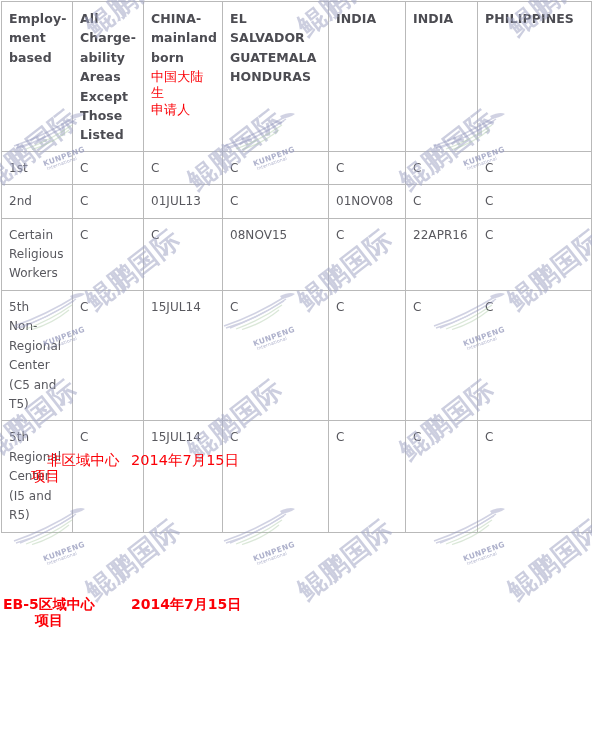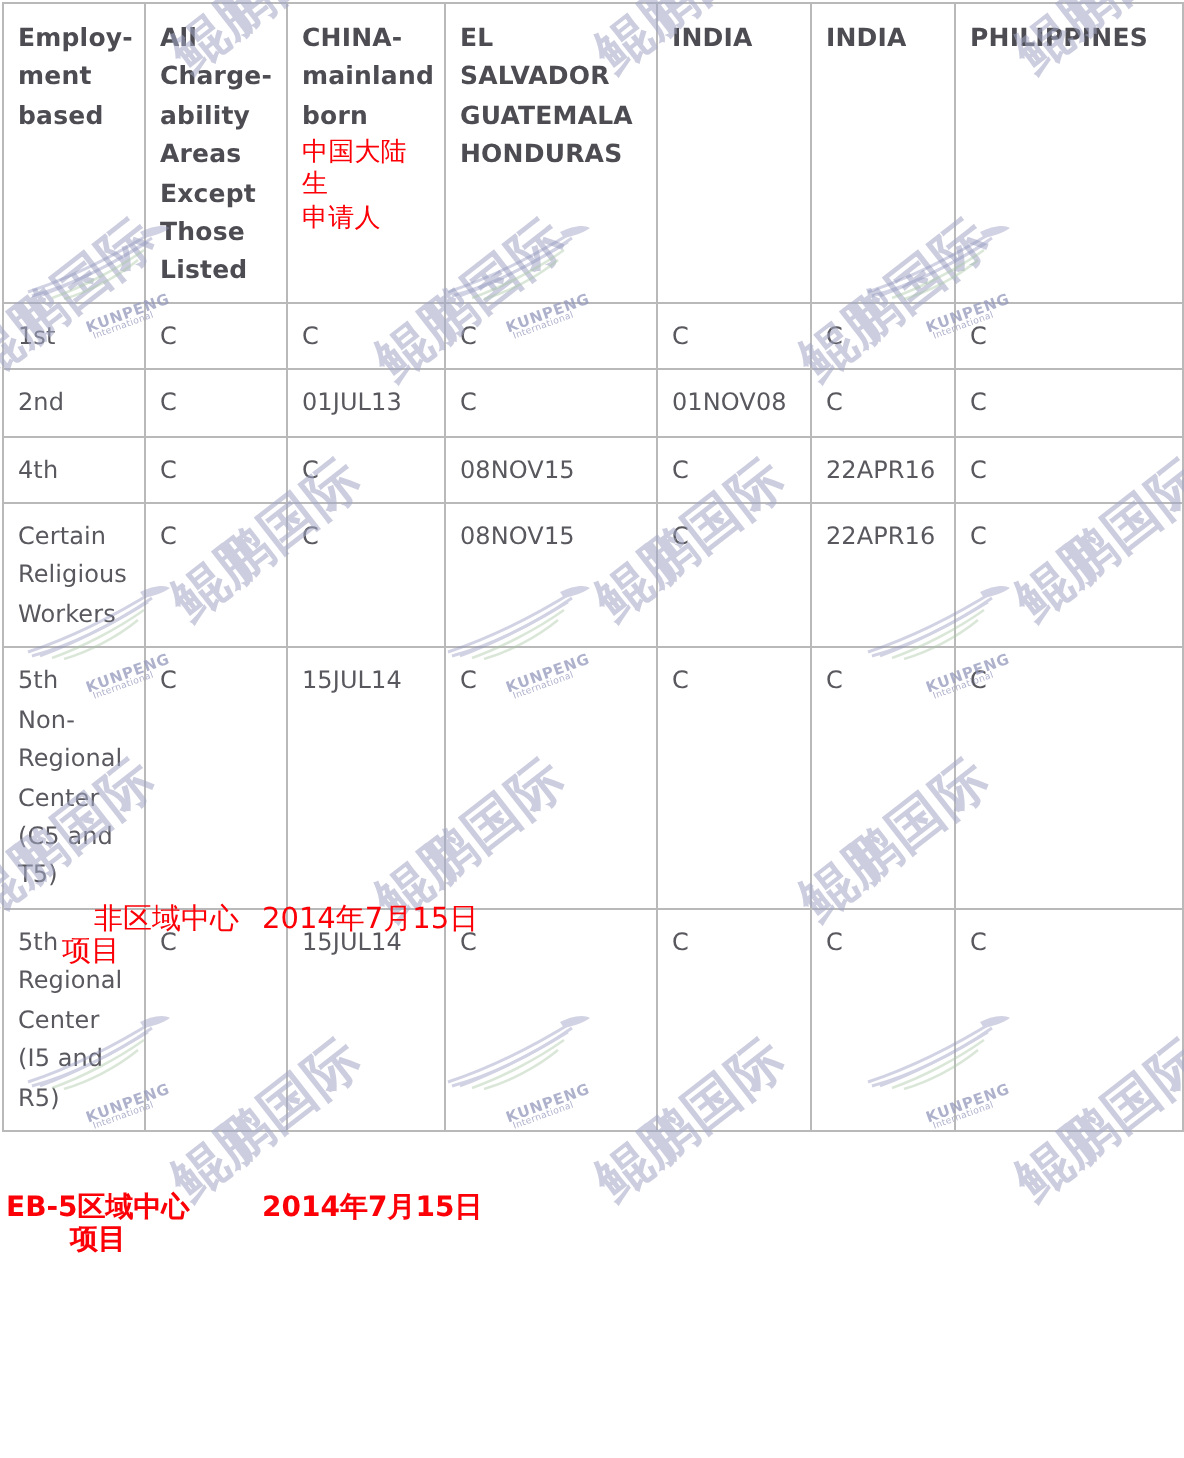--- a/index.html
+++ b/index.html
@@ -377,29 +377,20 @@
       <tr>
         <td class="cat-cell">2nd</td>
         <td>C</td>
         <td>01JUL13</td>
         <td>C</td>
         <td>01NOV08</td>
         <td>C</td>
         <td>C</td>
       </tr>
       <tr>
-        <td class="cat-cell">4th</td>
-        <td>C</td>
-        <td>C</td>
-        <td>08NOV15</td>
-        <td>C</td>
-        <td>22APR16</td>
-        <td>C</td>
-      </tr>
-      <tr>
         <td class="cat-cell">Certain<br>Religious<br>Workers</td>
         <td>C</td>
         <td>C</td>
         <td>08NOV15</td>
         <td>C</td>
         <td>22APR16</td>
         <td>C</td>
       </tr>
       <tr>
         <td class="cat-cell">5th<br>Non-<br>Regional<br>Center<br>(C5 and<br>T5)</td>

